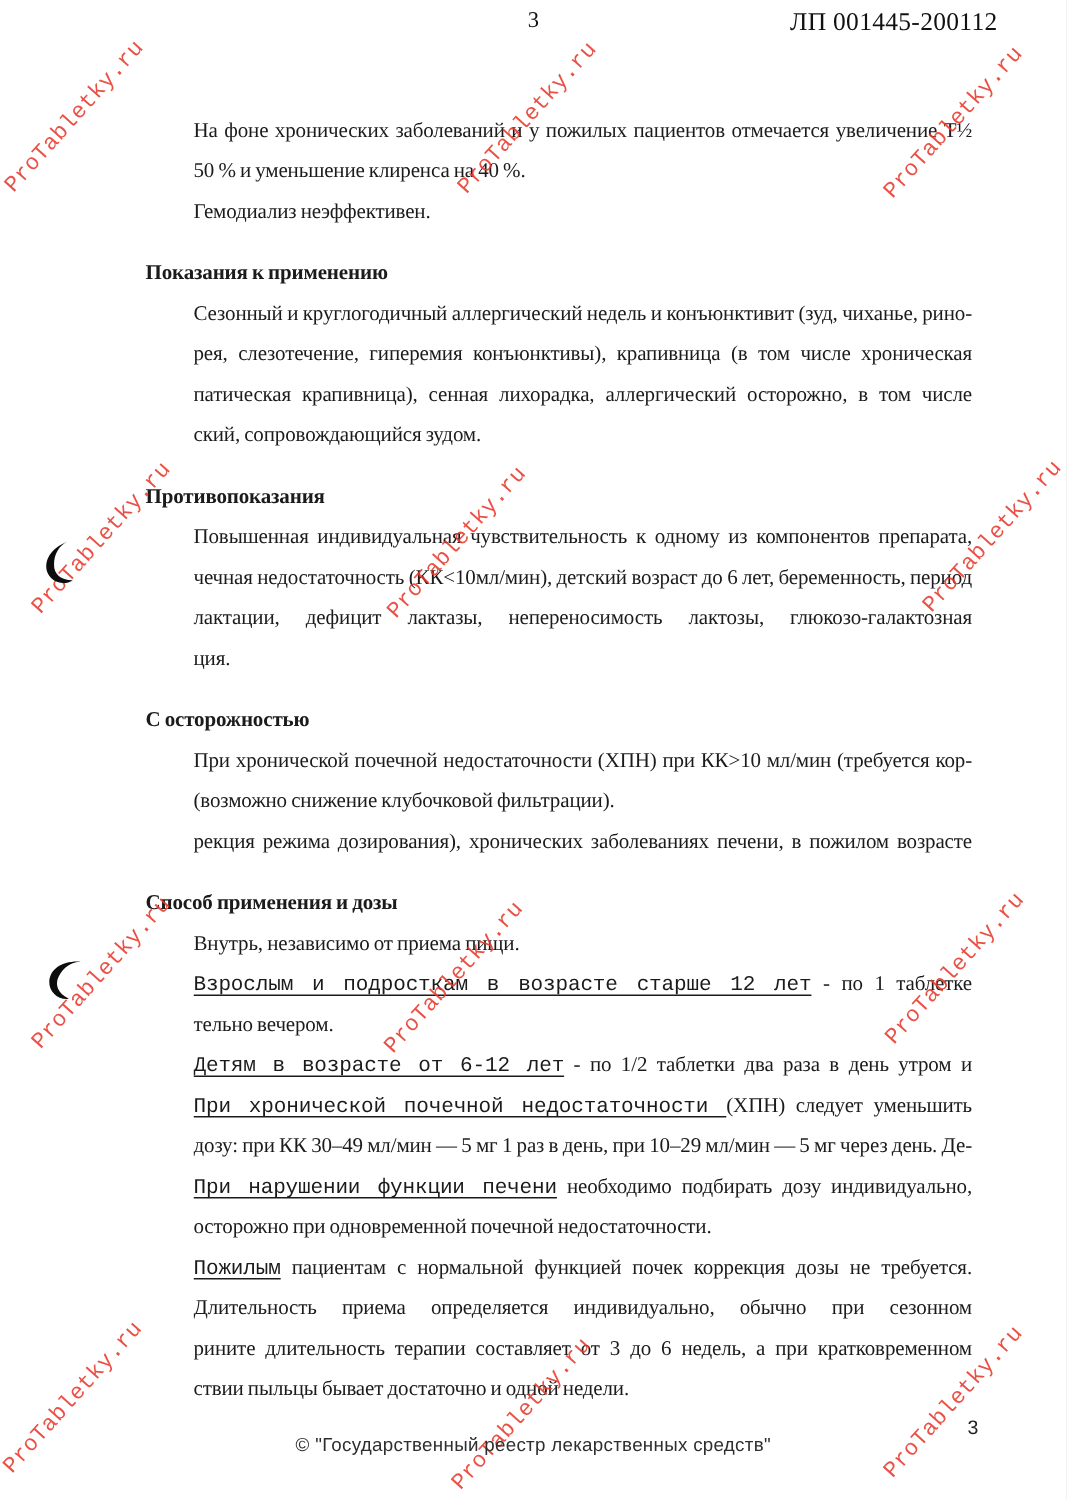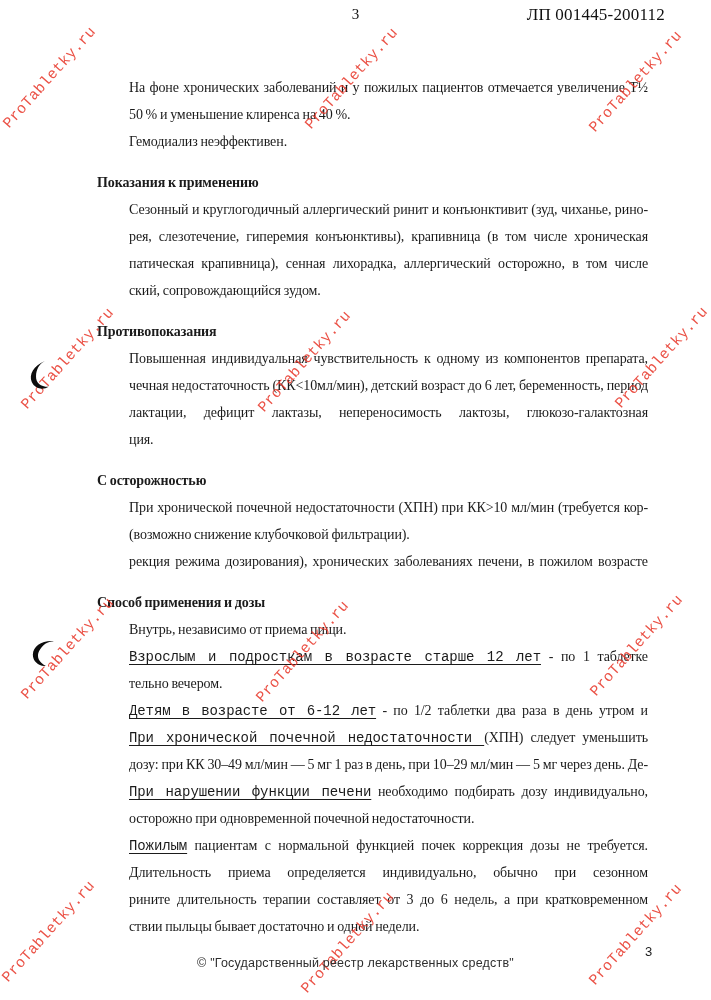--- a/index.html
+++ b/index.html
@@ -84,21 +84,21 @@
   <div class="doc-body">
       <div class="b-para">
         <div class="b-line"><span>На фоне хронических заболеваний и у пожилых пациентов отмечается увеличение Т½ на</span></div>
         <div class="b-line b-last"><span>50 % и уменьшение клиренса на 40 %.</span></div>
       </div>
       <div class="b-para">
         <div class="b-line b-last"><span>Гемодиализ неэффективен.</span></div>
       </div>
       <div class="b-heading">Показания к применению</div>
       <div class="b-para">
-        <div class="b-line"><span>Сезонный и круглогодичный аллергический ринит и конъюнктивит (зуд, чиханье, рино-</span></div>
+        <div class="b-line"><span>Сезонный и круглогодичный аллергический недель и конъюнктивит (зуд, чиханье, рино-</span></div>
         <div class="b-line"><span>рея, слезотечение, гиперемия конъюнктивы), крапивница (в том числе хроническая идио-</span></div>
         <div class="b-line"><span>патическая крапивница), сенная лихорадка, аллергический осторожно, в том числе атопиче-</span></div>
         <div class="b-line b-last"><span>ский, сопровождающийся зудом.</span></div>
       </div>
       <div class="b-heading">Противопоказания</div>
       <div class="b-para">
         <div class="b-line"><span>Повышенная индивидуальная чувствительность к одному из компонентов препарата, по-</span></div>
         <div class="b-line"><span>чечная недостаточность (КК&lt;10мл/мин), детский возраст до 6 лет, беременность, период</span></div>
         <div class="b-line"><span>лактации, дефицит лактазы, непереносимость лактозы, глюкозо-галактозная мальабсорб-</span></div>
         <div class="b-line b-last"><span>ция.</span></div>

